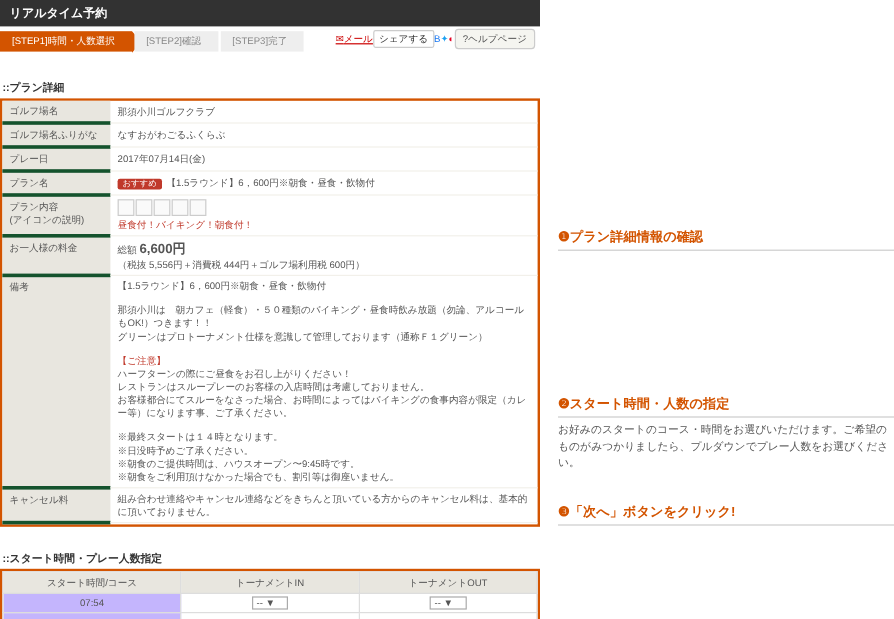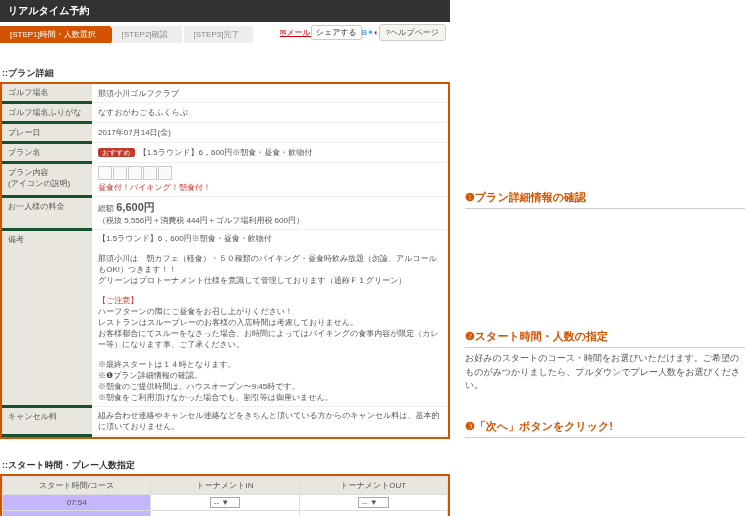--- a/index.html
+++ b/index.html
@@ -88,21 +88,21 @@
               <th>備考</th>
               <td>
   <div>【1.5ラウンド】6，600円※朝食・昼食・飲物付</div><br>
   <div>那須小川は　朝カフェ（軽食）・５０種類のバイキング・昼食時飲み放題（勿論、アルコールもOK!）つきます！！</div>
   <div>グリーンはプロトーナメント仕様を意識して管理しております（通称Ｆ１グリーン）</div><br>
   <div class="note-head">【ご注意】</div>
   <div>ハーフターンの際にご昼食をお召し上がりください！</div>
   <div>レストランはスループレーのお客様の入店時間は考慮しておりません。</div>
   <div>お客様都合にてスルーをなさった場合、お時間によってはバイキングの食事内容が限定（カレー等）になります事、ご了承ください。</div><br>
   <div>※最終スタートは１４時となります。</div>
-  <div>※❶プラン詳細情報の確認。</div>
+  <div>※日没時予めご了承ください。</div>
   <div>※朝食のご提供時間は、ハウスオープン〜9:45時です。</div>
   <div>※朝食をご利用頂けなかった場合でも、割引等は御座いません。</div>
 </td>
             </tr>
 <tr>
               <th>キャンセル料</th>
               <td>組み合わせ連絡やキャンセル連絡などをきちんと頂いている方からのキャンセル料は、基本的に頂いておりません。</td>
             </tr>
 </tbody>
         </table>

